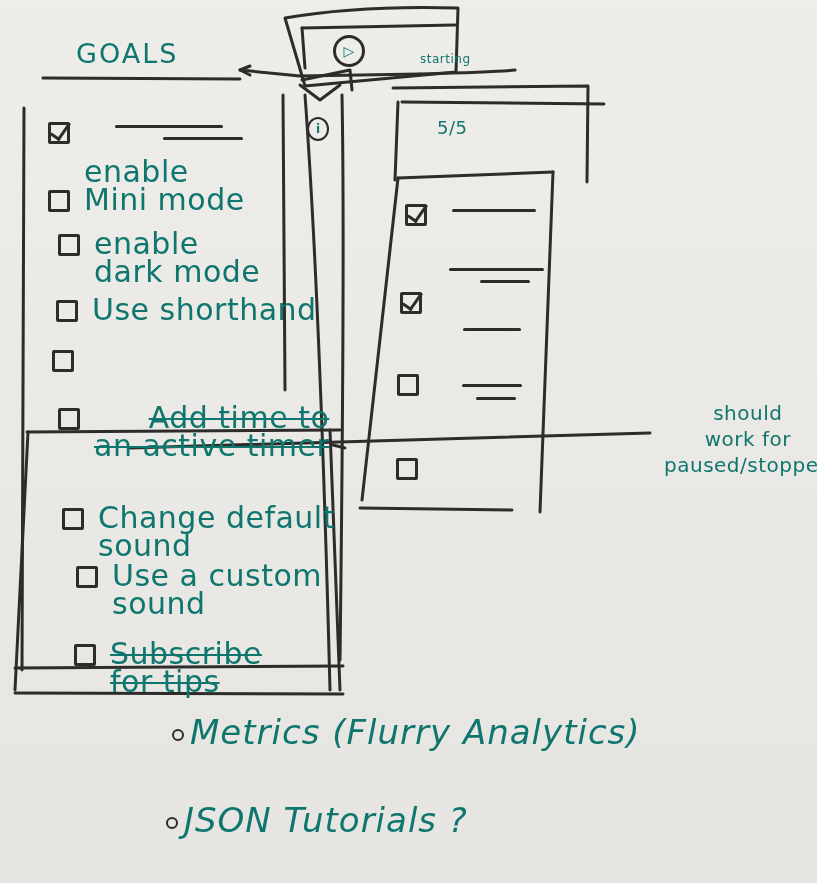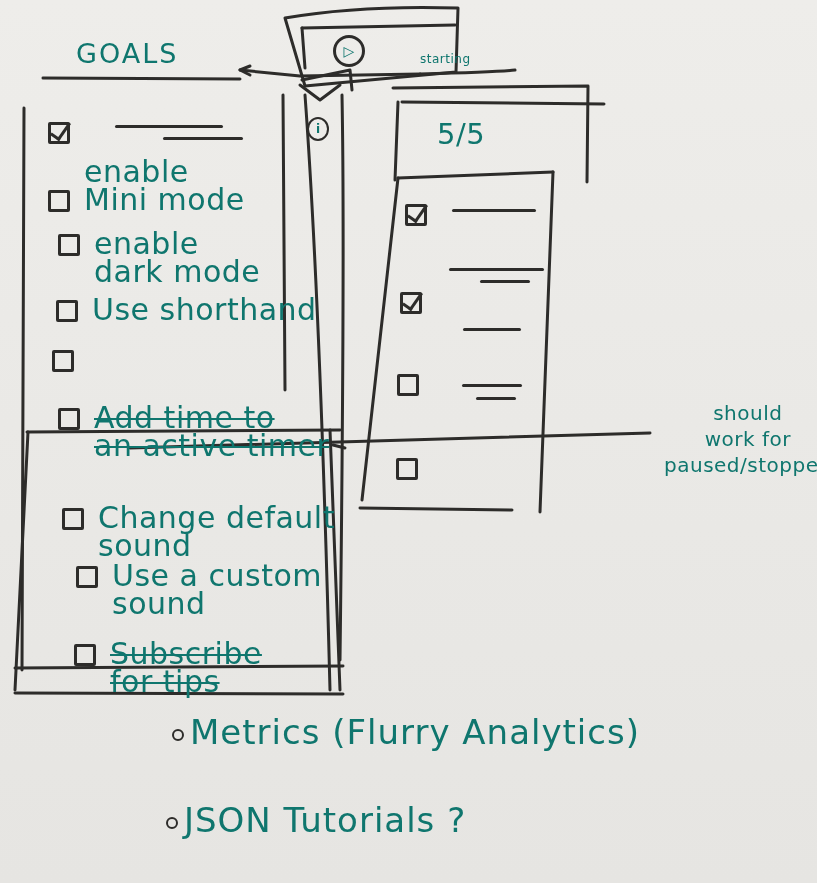--- a/index.html
+++ b/index.html
@@ -41,24 +41,24 @@
       position: absolute; left: 333px; top: 35px; width: 32px; height: 32px;
       border: 3px solid #2d2c2a; border-radius: 50%; box-sizing: border-box;
       display: flex; align-items: center; justify-content: center; font-size: 14px; font-weight: bold;
     }
     .info-icon {
       position: absolute; left: 307px; top: 117px; width: 22px; height: 24px;
       border: 2.5px solid #2d2c2a; border-radius: 50%; box-sizing: border-box;
       display: flex; align-items: center; justify-content: center; font-size: 12px; font-weight: bold;
     }
     .starting-label { left: 420px; top: 52px; font-size: 12px; }
-    .progress-label { left: 437px; top: 117px; font-size: 29px; }
+    .progress-label { left: 437px; top: 117px; font-size: 18px; }
     .annotation { left: 664px; top: 400px; font-size: 20px; line-height: 26px; text-align: center; white-space: pre-line; }
 
-    .note { position: absolute; font-size: 34px; letter-spacing: 1px; }
+    .note { position: absolute; font-size: 34px; letter-spacing: 1px; font-style: italic; }
     .note .bullet { display: inline-block; width: 8px; height: 8px; border: 2px solid #2d2c2a; border-radius: 50%; margin-right: 6px; vertical-align: middle; }
   </style>
 </head>
 <body>
 
 <div class="paper"></div>
 
 <svg class="sketch" width="817" height="883">
   <g fill="none" stroke="#2d2c2a" stroke-width="3" stroke-linecap="round" stroke-linejoin="round">
 
@@ -123,21 +123,21 @@
 
 <div class="goal-item" style="left:56px; top:296px;">
   <div class="cbox"></div>
   <div class="goal-label ink hand">Use shorthand</div>
 </div>
 
 <div class="goal-item" style="left:52px; top:346px;">
   <div class="cbox"></div>
 </div>
 
-<div class="goal-item" style="left:58px; top:404px;">
+<div class="goal-item" style="left:58px; top:404px;text-align:right;">
   <div class="cbox"></div>
   <div class="goal-label ink hand struck">Add time to
  an active timer</div>
 </div>
 
 <div class="goal-item" style="left:62px; top:504px;">
   <div class="cbox"></div>
   <div class="goal-label ink hand">Change default
  sound</div>
 </div>

